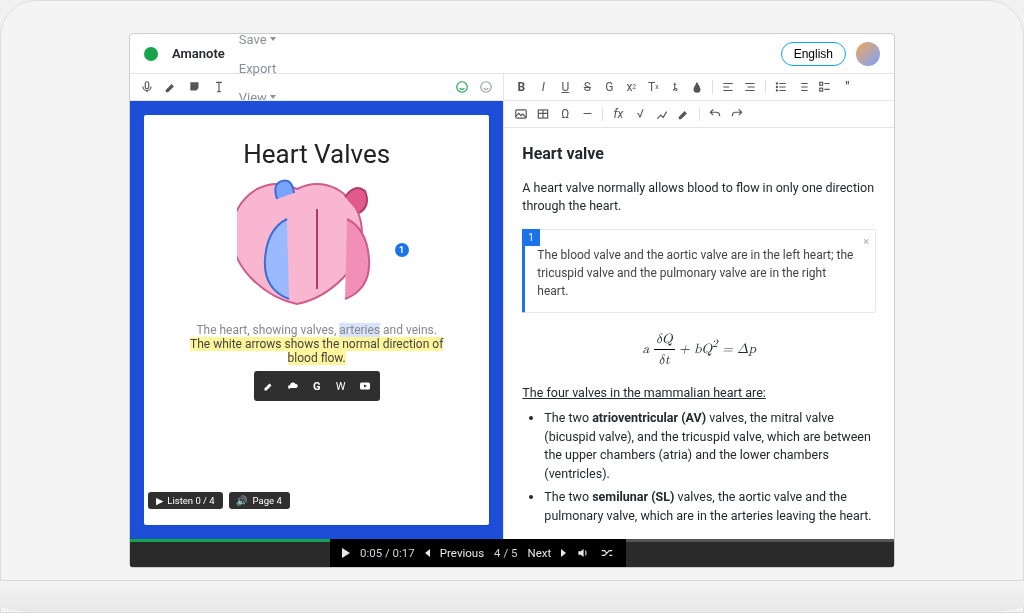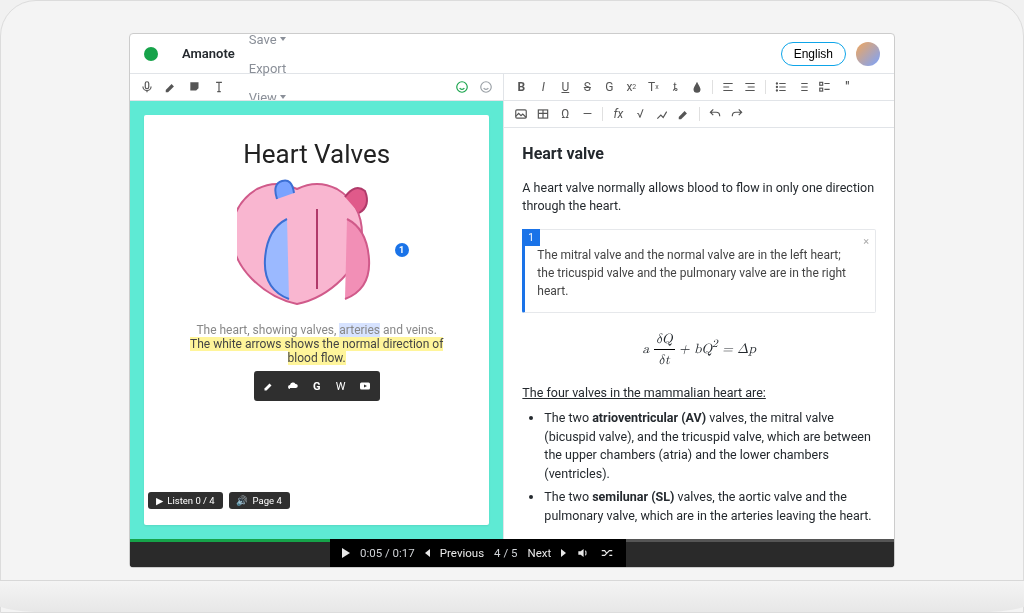--- a/index.html
+++ b/index.html
@@ -34,21 +34,21 @@
     background:linear-gradient(#f4f4f4,#e7e7e7);
     border-radius:0 0 80px 80px / 0 0 40px 40px; border-top:1px solid #d8d8d8;
   }
 
   
   .topbar {
     height:40px; display:flex; align-items:center; padding:0 14px;
     border-bottom:1px solid var(--border); font-size:13px; justify-content:space-between;
   }
   .topbar .left { display:flex; align-items:center; gap:14px; }
-  .logo { display:flex; align-items:center; gap:24px; font-weight:600; }
+  .logo { display:flex; align-items:center; gap:14px; font-weight:600; }
   .logo-dot { width:14px; height:14px; border-radius:50%; background:var(--green); }
   .menu { display:flex; gap:14px; color:var(--muted);flex-direction:column; }
   .menu .item { display:flex; align-items:center; gap:3px; cursor:pointer; }
   .caret { width:0;height:0;border-left:3px solid transparent;border-right:3px solid transparent;border-top:4px solid var(--muted); }
   .topbar .right { display:flex; align-items:center; gap:10px; }
   .lang-btn { font-size:12px; padding:4px 12px; border:1px solid #0ea5e9; border-radius:14px; background:#fff; cursor:pointer; }
   .avatar { width:24px;height:24px;border-radius:50%;background:linear-gradient(135deg,#f2a65a,#7aa3ff); }
 
   
   .split { flex:1; display:flex; min-height:0; }
@@ -59,21 +59,21 @@
   
   .toolbar { display:flex; align-items:center; gap:10px; padding:6px 10px; border-bottom:1px solid var(--border); font-size:12px; color:#666; flex-wrap:wrap; }
   .toolbar.editor { gap:8px; }
   .tico { width:14px; height:14px; display:inline-flex; align-items:center; justify-content:center; color:#555; cursor:pointer; }
   .tico svg { width:14px; height:14px; }
   .spacer { flex:1; }
   .green { color:var(--green); }
   .grey { color:#9aa0a6; }
 
   
-  .slide-wrap { flex:1; padding:14px; background:#5eead4; display:flex; position:relative; min-height:0; }
+  .slide-wrap { flex:1; padding:14px; background:#1d4ed8; display:flex; position:relative; min-height:0; }
   .slide {
     background:#fff; flex:1; border-radius:2px; box-shadow:0 1px 2px rgba(0,0,0,.08);
     display:flex; flex-direction:column; align-items:center; padding:14px 10px 10px 10px; position:relative; font-size:11px;
   }
   .slide-title { font-size:26px; font-weight:400; margin:10px 0 10px 0; color:#222; }
   .heart-fig { width:160px; height:130px; position:relative; }
   .heart-fig svg { width:100%; height:100%; }
   .marker { position:absolute; right:-12px; top:64px; width:14px;height:14px;border-radius:50%;background:var(--accent);color:#fff;font-size:9px;font-weight:700;display:flex;align-items:center;justify-content:center; }
   .caption { margin-top:14px; font-size:12px; color:#888; text-align:center; max-width:260px; }
   .caption .hl { background:var(--yellow-hl); color:#444; }
@@ -337,21 +337,21 @@
             </span>
         </div>
 
         <div class="notes">
           <h2>Heart valve</h2>
           <p>A heart valve normally allows blood to flow in only one direction through the heart.</p>
 
           <div class="callout">
             <span class="tag">1</span>
             <span class="close">×</span>
-            <div class="body">The mitral valve and the normal valve are in the left heart; the tricuspid valve and the pulmonary valve are in the right heart.</div>
+            <div class="body">The blood valve and the aortic valve are in the left heart; the tricuspid valve and the pulmonary valve are in the right heart.</div>
           </div>
 
           <div class="eq-center italic-math" id="equation">a <span style="display:inline-block;vertical-align:middle;text-align:center;"><span style="display:block;border-bottom:1px solid #000;padding:0 2px;">δQ</span><span style="display:block;padding:0 2px;">δt</span></span> + bQ<sup>2</sup> = Δp</div>
 
           <div class="section-head">The four valves in the mammalian heart are:</div>
           <ul class="notes-list">
             <li><span>The two </span><b>atrioventricular (AV)</b><span> valves, the mitral valve (bicuspid valve), and the tricuspid valve, which are between the upper chambers (atria) and the lower chambers (ventricles).</span></li>
             <li><span>The two </span><b>semilunar (SL)</b><span> valves, the aortic valve and the pulmonary valve, which are in the arteries leaving the heart.</span></li>
           </ul>
         </div>

